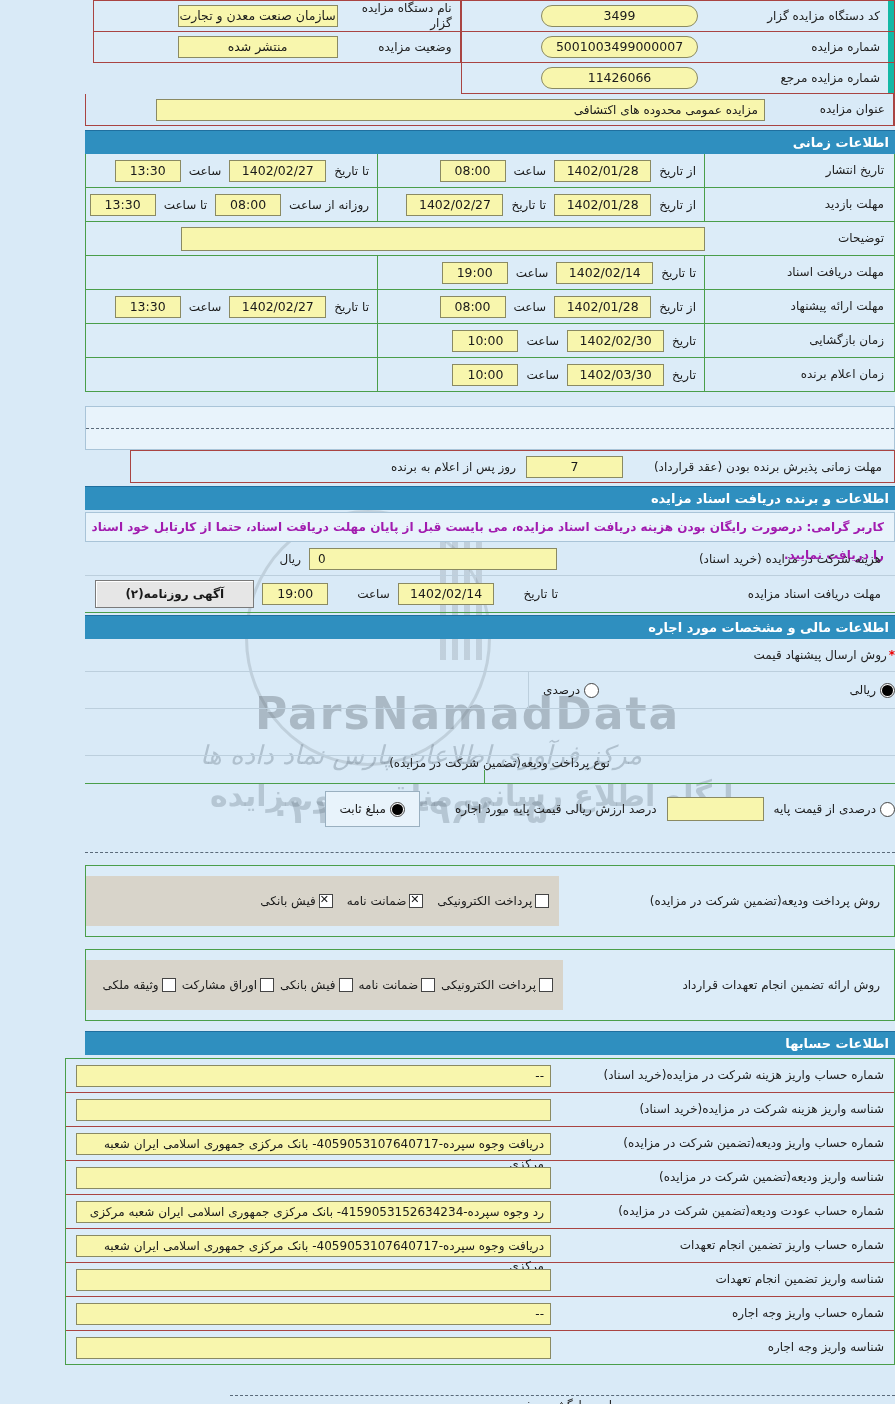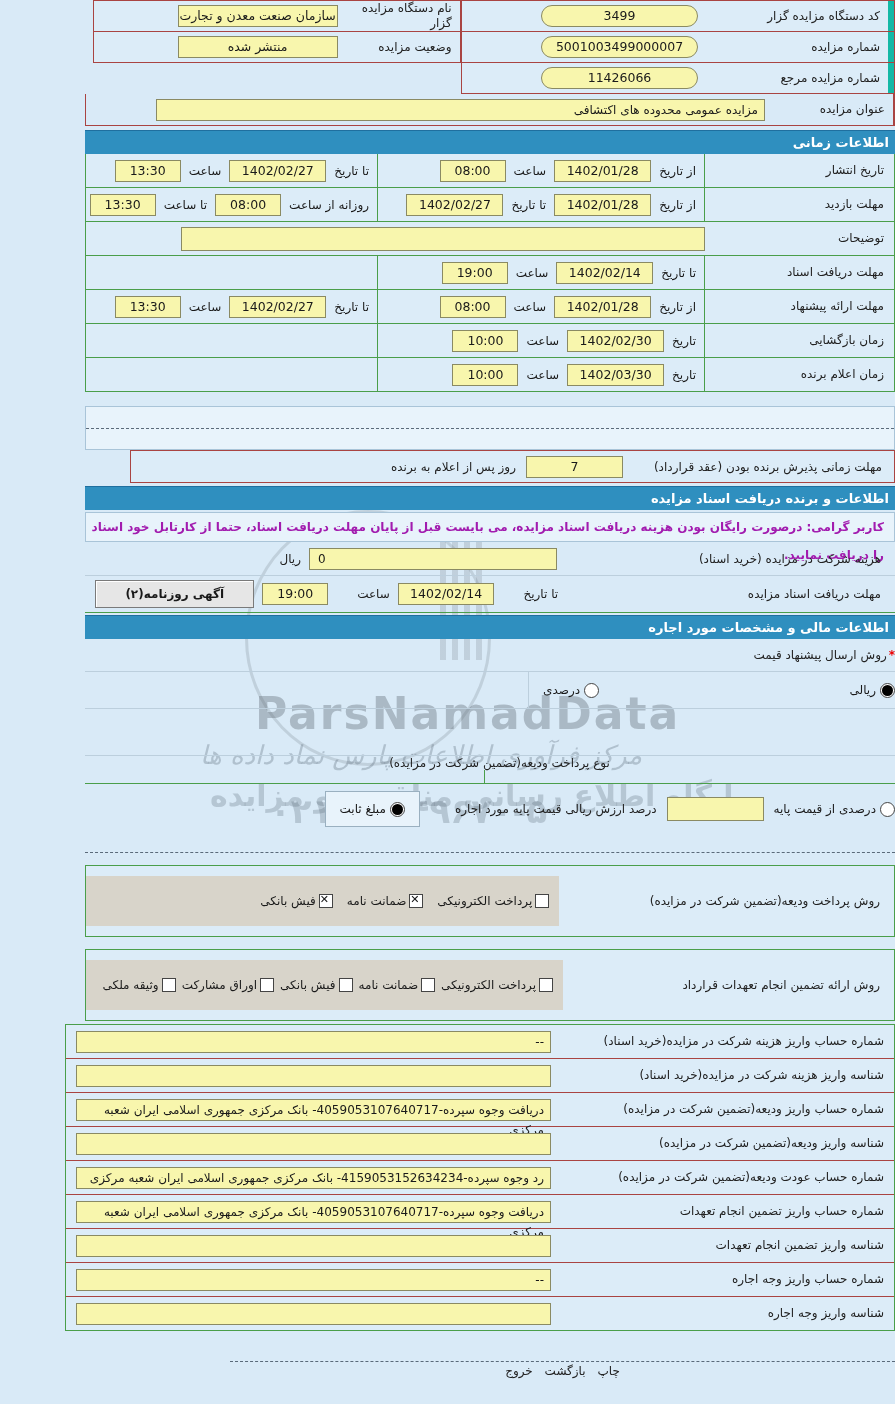--- a/index.html
+++ b/index.html
@@ -302,20 +302,21 @@
         <div class="lab lbl">روش ارائه تضمین انجام تعهدات قرارداد</div>
         <div class="graybox" style="width:470px;gap:6px">
           <span class="cbitem"><span class="cb"></span><span>پرداخت الکترونیکی</span></span>
           <span class="cbitem"><span class="cb"></span><span>ضمانت نامه</span></span>
           <span class="cbitem"><span class="cb"></span><span>فیش بانکی</span></span>
           <span class="cbitem"><span class="cb"></span><span>اوراق مشارکت</span></span>
           <span class="cbitem"><span class="cb"></span><span>وثیقه ملکی</span></span>
         </div>
       </div>
 
+      <div class="shead" style="margin-top:10px">اطلاعات حسابها</div>
     </div>
 
     <div class="accwrap">
       <div class="acc">
         <div class="lab lbl">شماره حساب واریز هزینه شرکت در مزایده(خرید اسناد)</div>
         <div class="yfield">--</div>
       </div>
       <div class="acc">
         <div class="lab lbl">شناسه واریز هزینه شرکت در مزایده(خرید اسناد)</div>
         <div class="yfield"></div>

